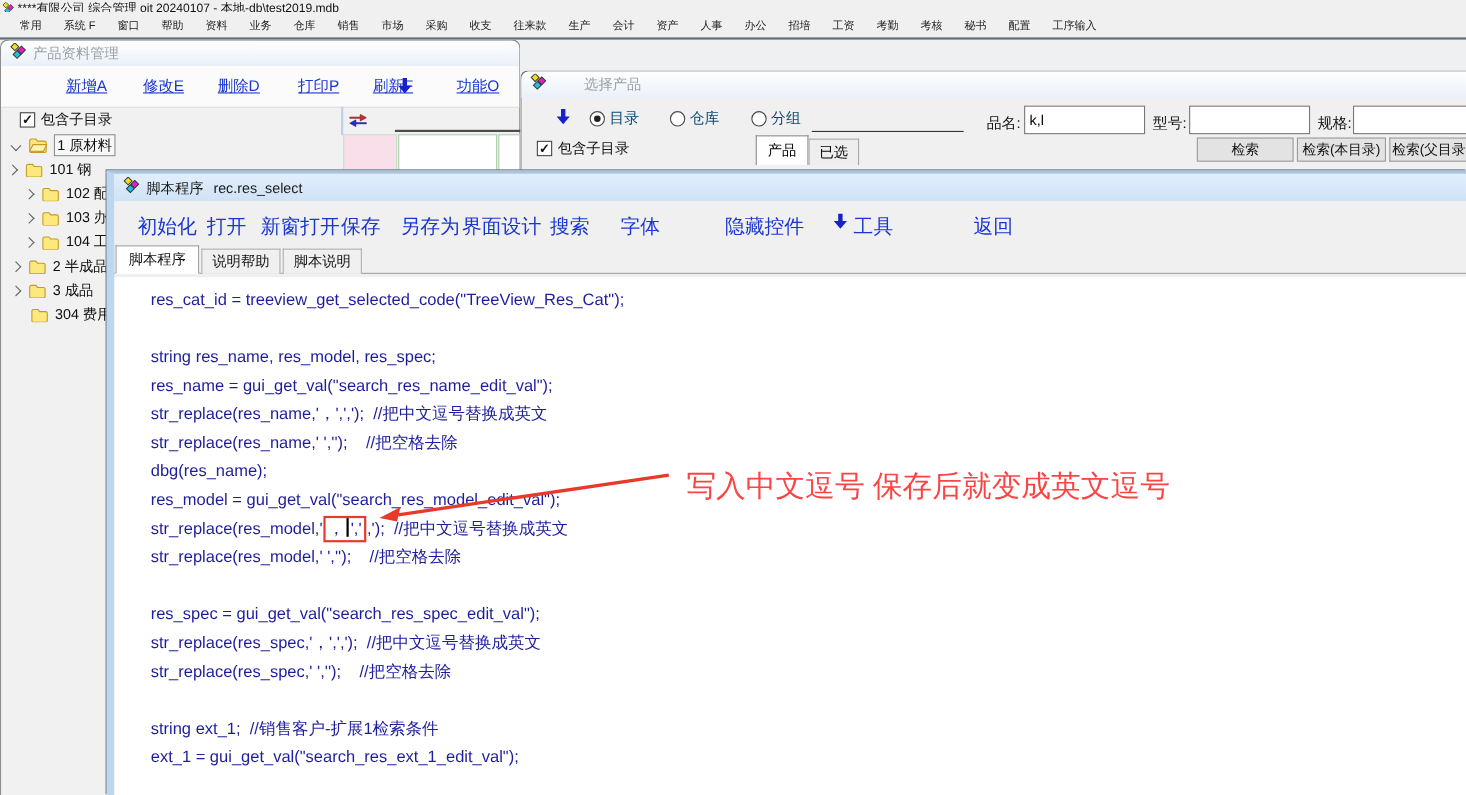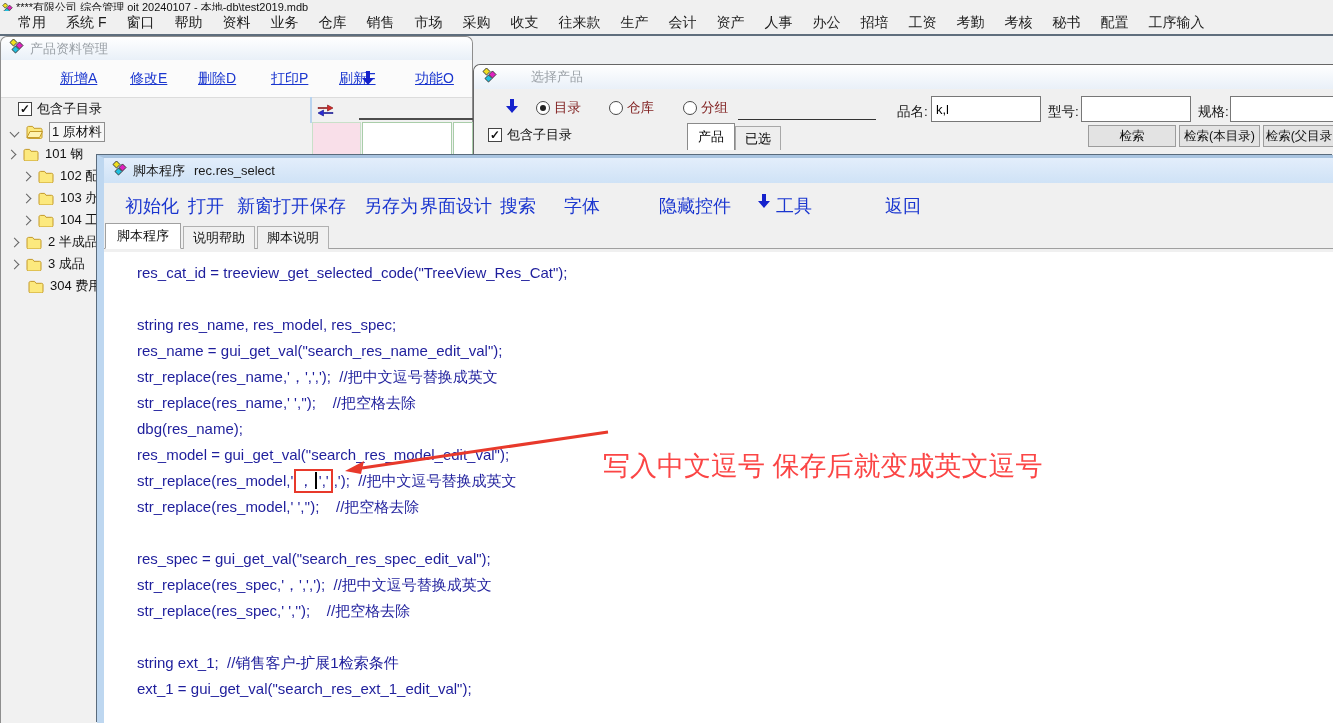--- a/index.html
+++ b/index.html
@@ -5,21 +5,21 @@
   * { margin:0; padding:0; box-sizing:border-box; }
   html,body { font-family:"Liberation Sans",sans-serif; }
   #screen { position:relative; width:1333px; height:723px; background:#eef0f2; overflow:hidden; }
 
   
   .title-bar { position:absolute; left:0; top:0; width:1333px; height:11px; background:#f0f0f0; overflow:hidden; }
   .title-bar .txt { position:absolute; left:16px; top:0px; font-size:11px; color:#111; white-space:nowrap; }
   .app-ico-sm { position:absolute; left:2px; top:0; }
   .menu-bar { position:absolute; left:0; top:11px; width:1333px; height:25px; background:#f0f0f0;
               border-bottom:2px solid #5f6e7d; display:flex; align-items:center; padding-left:8px; }
-  .menu-bar span { font-size:14px; color:#1c1c1c; padding:0 10px; white-space:nowrap; cursor:default; }
+  .menu-bar span { font-size:10px; color:#1c1c1c; padding:0 10px; white-space:nowrap; cursor:default; }
 
   
   .caption { position:relative; display:flex; align-items:center; }
   .caption .cap-title { font-size:13px; white-space:nowrap; }
   .cap-inactive { color:#9aa0a6; }
   .cap-active { color:#1a1a1a; }
   .diamond-ico { display:inline-block; margin:0 6px 0 8px; }
 
   
   .product-window { position:absolute; left:0; top:36px; width:473px; height:687px; background:#f1f1f1;
@@ -53,21 +53,21 @@
   .tree-sel { border:1px solid #8f8f8f; padding:0 2px; background:#f7f7f7; }
 
   
   .select-window { position:absolute; left:473px; top:64px; width:860px; height:91px; background:#f0f0f0;
                    border:1px solid #666; border-right:none; border-bottom:none; border-top-left-radius:7px; z-index:2; }
   .select-window .caption { height:24px; background:linear-gradient(#ffffff,#e9f0f8); border-top-left-radius:7px;gap:28px; }
   .sp-row1 { position:absolute; left:0; top:30px; width:860px; height:30px; }
   .radio { position:absolute; display:flex; align-items:center; }
   .radio .rb { width:14px; height:14px; border:1px solid #4a4a4a; border-radius:50%; background:#fff; position:relative; }
   .radio .rb.on::after { content:""; position:absolute; left:3px; top:3px; width:6px; height:6px; border-radius:50%; background:#222; }
-  .radio .rlbl { font-size:13.5px; color:#7f1d1d; margin-left:4px; }
+  .radio .rlbl { font-size:13.5px; color:#0c4a6e; margin-left:4px; }
   .underline-input { position:absolute; left:264px; top:0; width:138px; height:25px; border-bottom:1px solid #333; }
   .fld-lbl { position:absolute; top:8px; font-size:13.5px; color:#111; white-space:nowrap; }
   .fld-inp { position:absolute; top:1px; height:26px; border:1px solid #777; background:#fff; font-size:13px; padding:0 4px;
              font-family:"Liberation Sans",sans-serif; color:#000; }
   .sp-row2 { position:absolute; left:0; top:58px; width:860px; height:33px; }
   .sp-chk { position:absolute; left:14px; top:3px; display:flex; align-items:center; }
   .sp-tab { position:absolute; top:0; height:27px; font-size:13px; display:flex; align-items:center; justify-content:center; cursor:pointer; }
   .sp-tab.active { background:#fff; border:1px solid #8a8a8a; border-bottom:none; }
   .sp-tab.inactive { background:#eeeeee; border:1px solid #a8a8a8; border-bottom:none; top:3px; height:24px; }
   .btn { position:absolute; top:2px; height:22px; background:#e3e3e3; border:1px solid #9c9c9c; font-size:12.5px; color:#111;
@@ -84,21 +84,21 @@
   .stab { position:absolute; top:0; height:26px; font-size:13px; color:#111; display:flex; align-items:center; justify-content:center; cursor:pointer; }
   .stab.active { background:#fff; border:1px solid #a0a0a0; border-bottom:1px solid #fff; z-index:2; }
   .stab.inactive { background:#f0f0f0; border:1px solid #b0b0b0; border-bottom:none; top:3px; height:23px; }
   .code-area { position:absolute; left:0; top:94px; width:1229px; height:471px; background:#fff; overflow:hidden;
                padding:8px 0 0 33px; }
   .code-line { height:26px; line-height:26px; font-size:15px; color:#1e1e9c; white-space:pre; }
   .hl-box { display:inline-block; border:2px solid #e8392b; padding:0 2px; margin:0 1px; line-height:20px; }
   .text-caret { display:inline-block; width:1.5px; height:17px; background:#000; vertical-align:-3px; margin:0 2px; }
 
   
-  .annotation { position:absolute; left:603px; top:424px; font-size:27px; color:#fb4545; white-space:nowrap; z-index:10;margin-top:24px; }
+  .annotation { position:absolute; left:624px; top:424px; font-size:27px; color:#fb4545; white-space:nowrap; z-index:10; }
   .arrow-svg { position:absolute; left:300px; top:418px; z-index:10; pointer-events:none; }
 
   .left-strip { position:absolute; left:0; top:300px; width:8px; height:423px; background:#cfe2f4; z-index:0; }
 </style>
 </head>
 <body>
 
 <div id="screen">
 
   <div class="left-strip"></div>

